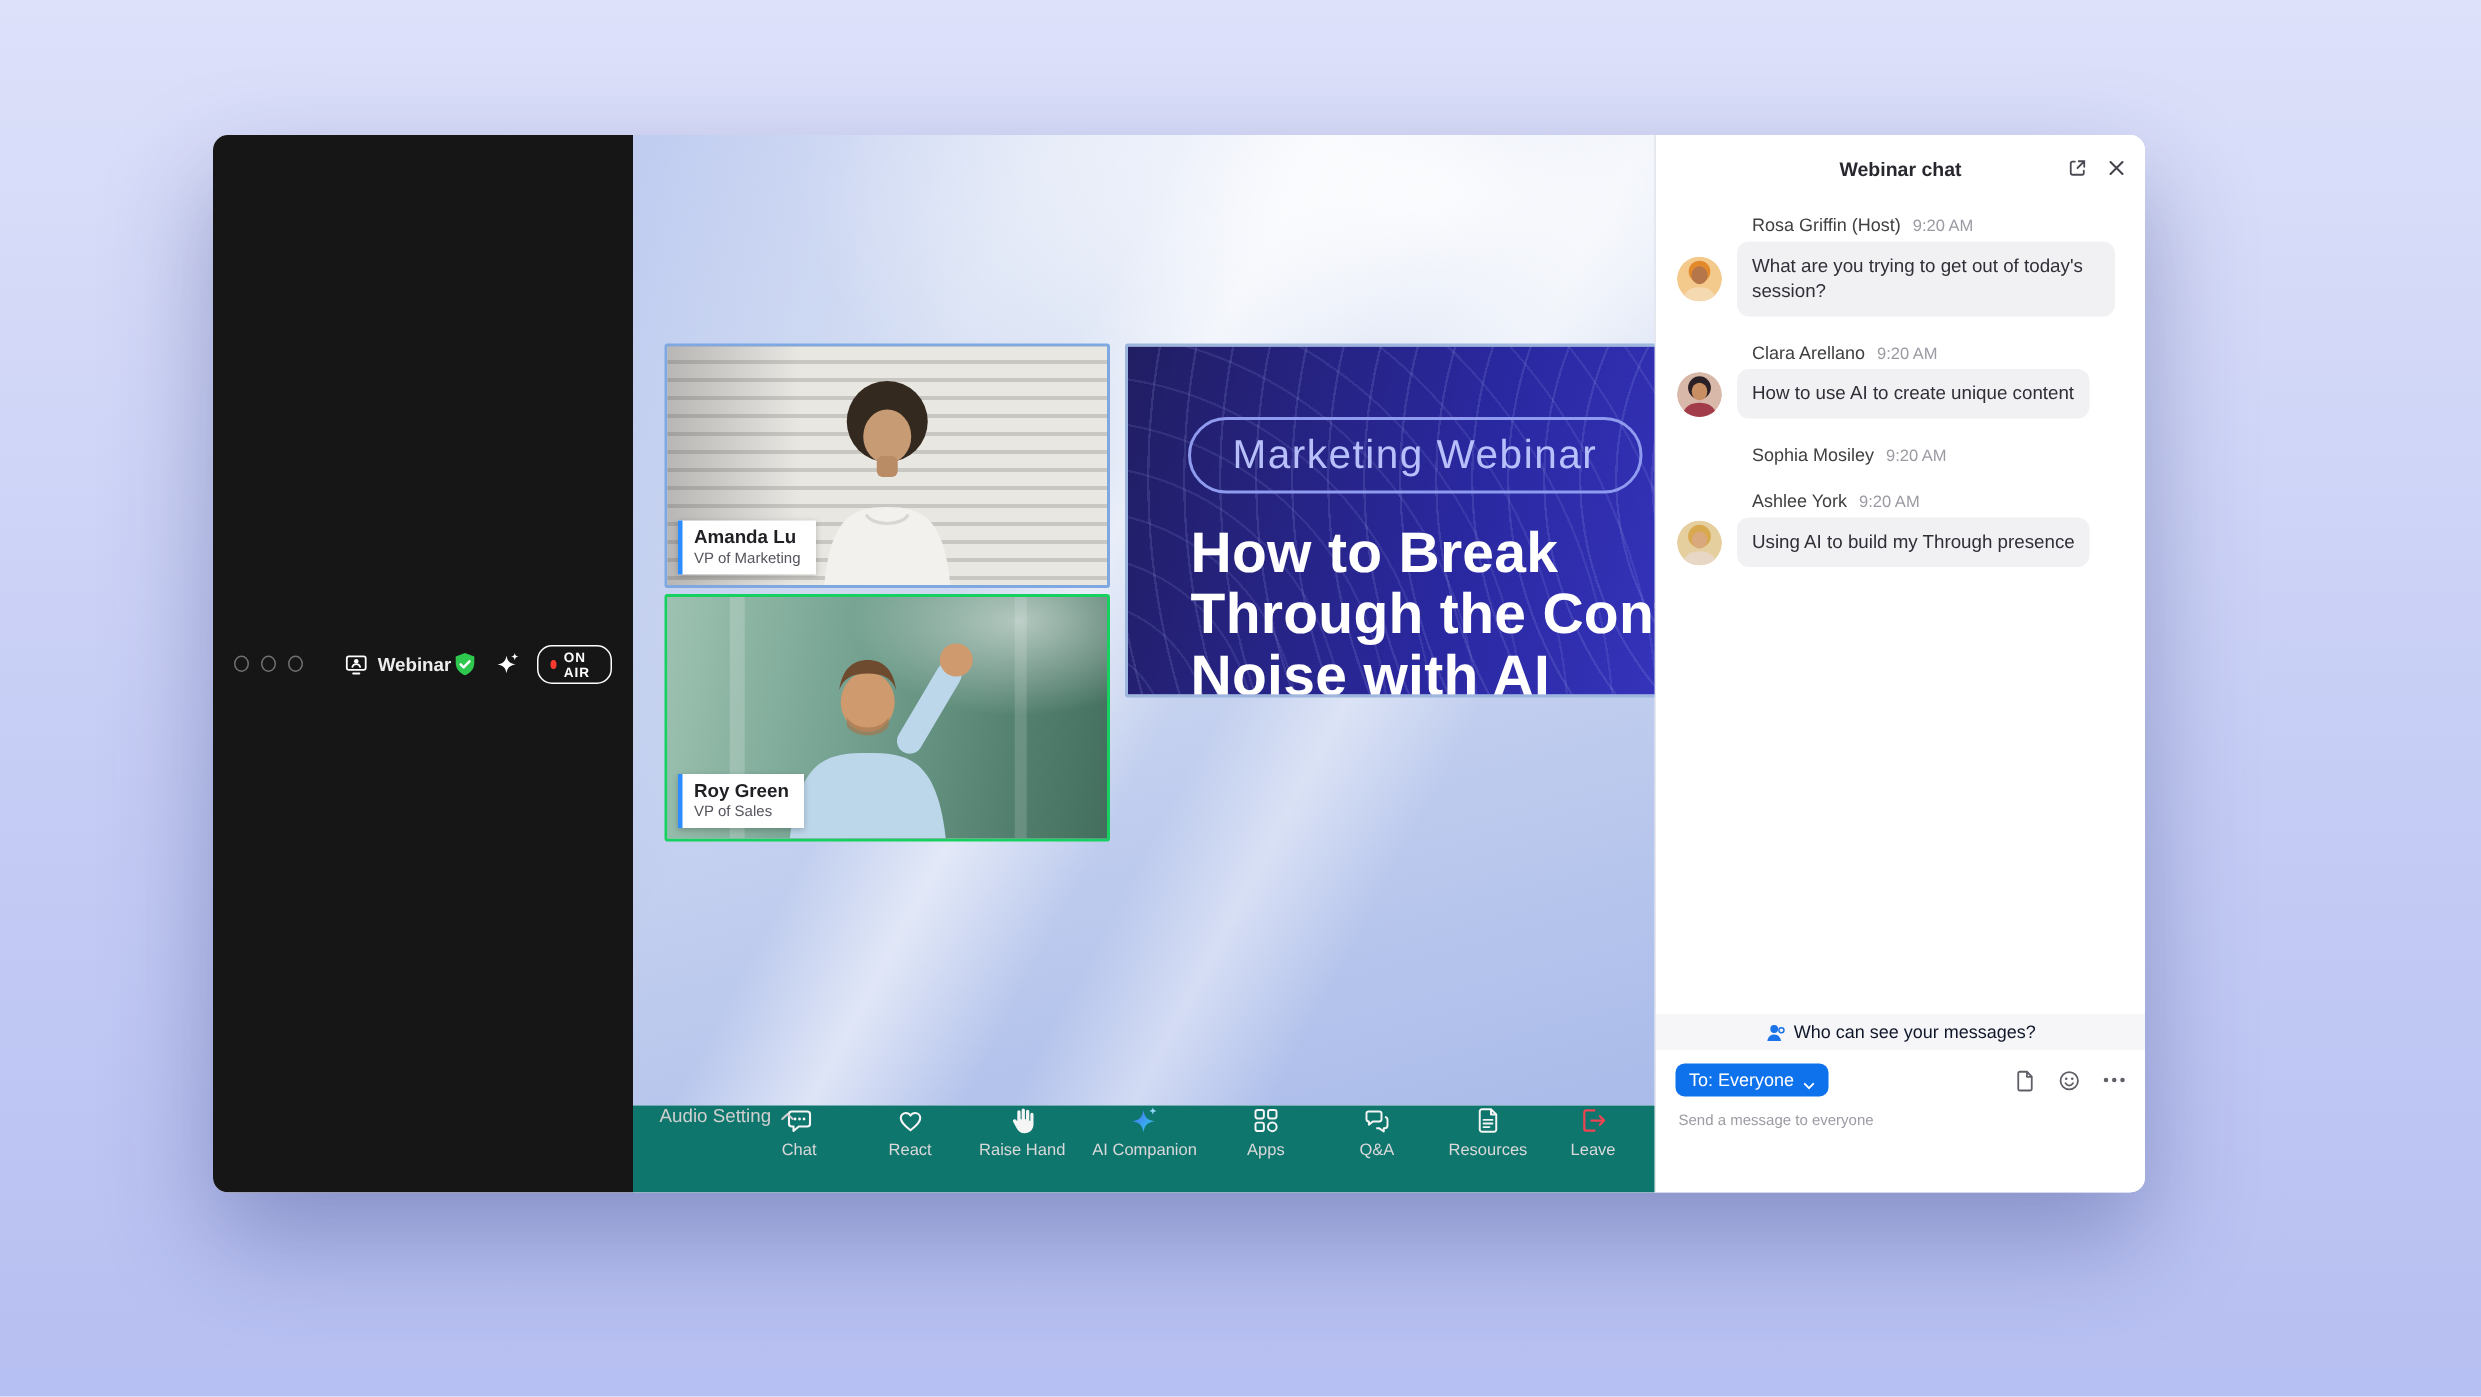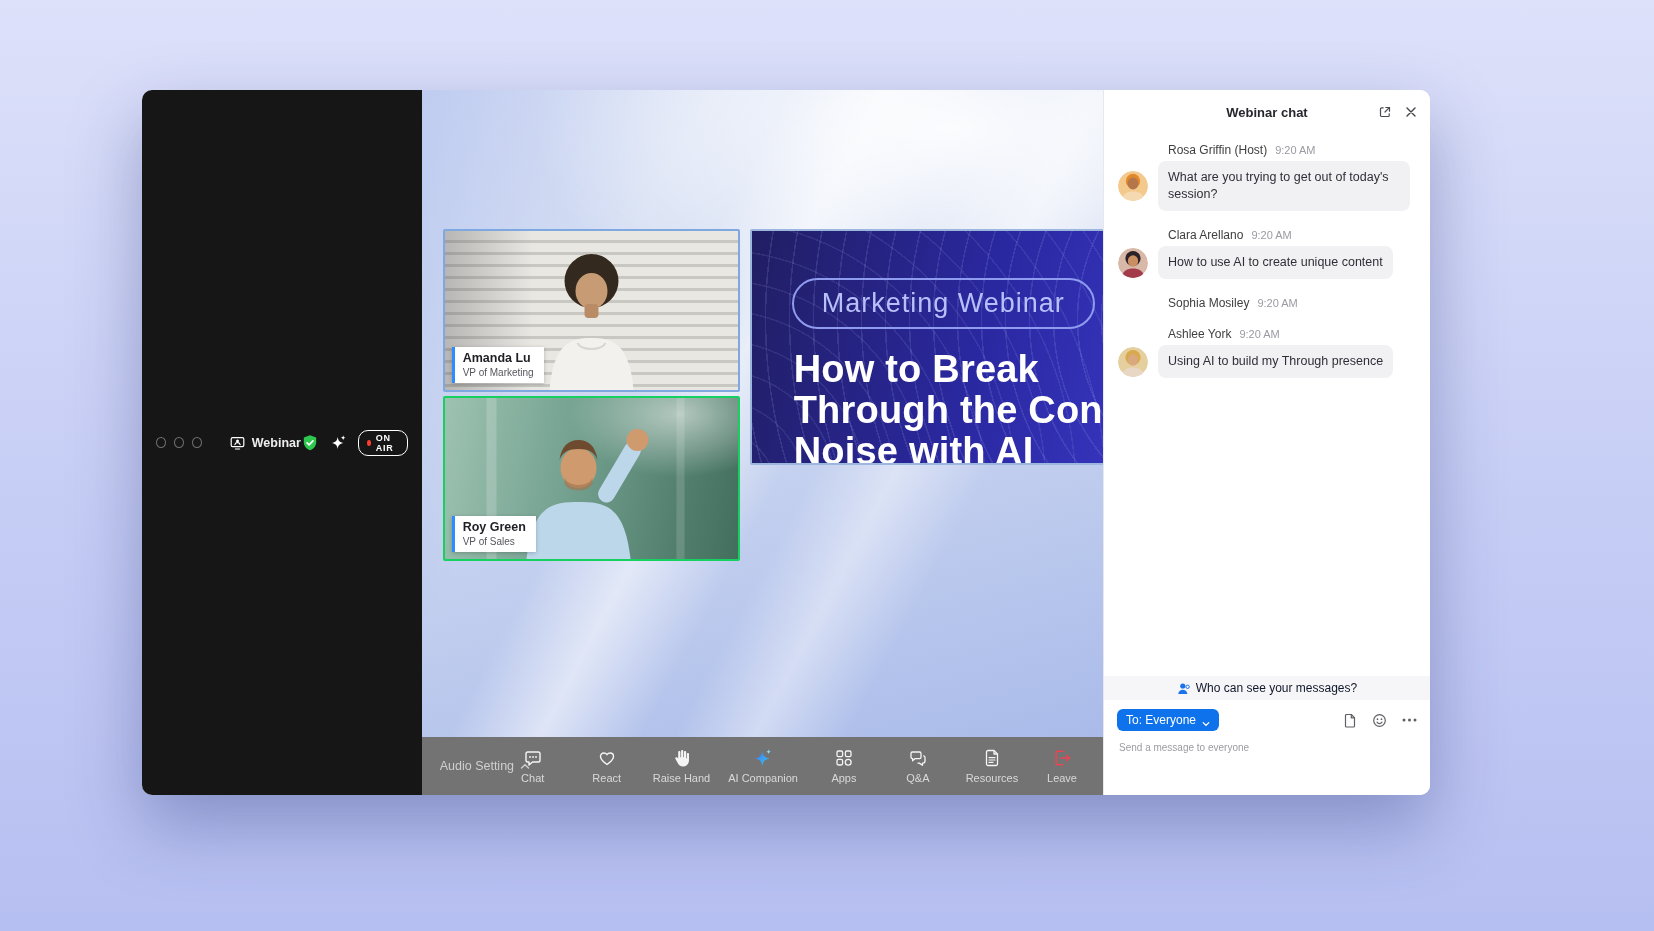--- a/index.html
+++ b/index.html
@@ -60,21 +60,21 @@
       radial-gradient(240px 240px at 84% 38%, rgba(160,168,250,.35), rgba(160,168,250,0) 70%),
       repeating-radial-gradient(circle at 84% 38%, rgba(190,198,255,.13) 0 1.5px, rgba(190,198,255,0) 1.5px 24px),
       repeating-radial-gradient(circle at -6% 112%, rgba(190,198,255,.10) 0 1.5px, rgba(190,198,255,0) 1.5px 30px),
       linear-gradient(105deg,#211e63 0%,#2a28a0 38%,#3736c0 66%,#4b4fd6 100%);
   }
   .slide-badge{position:absolute;left:40px;top:47px;border:2px solid #8f9bef;color:#b7c0fa;font-size:27px;letter-spacing:1px;padding:8px 28px;border-radius:34px;font-weight:400;white-space:nowrap}
   .slide-heading{position:absolute;left:42px;top:118px;color:#fff;font-size:38px;font-weight:700;line-height:41px;letter-spacing:.2px}
   .star{position:absolute;filter:drop-shadow(0 6px 14px rgba(20,18,90,.45))}
   .ring{position:absolute;border:1px solid rgba(210,215,255,.18);border-radius:50%}
   
-  .toolbar{flex:0 0 58px;background:#737373;position:relative;display:flex;align-items:center}
+  .toolbar{flex:0 0 58px;background:#0f766e;position:relative;display:flex;align-items:flex-start}
   .audio{position:absolute;left:18px;display:flex;align-items:center;gap:6px;color:#cfcfcf;font-size:12.5px;cursor:pointer}
   .tools{margin:0 auto;display:flex;gap:18px;align-items:flex-start}
   .tool{display:flex;flex-direction:column;align-items:center;gap:4px;min-width:56px;cursor:pointer}
   .tool .tlabel{font-size:11px;color:#d9d9d9;white-space:nowrap}
   .tool-leave{position:absolute;right:26px;display:flex;flex-direction:column;align-items:center;gap:4px;cursor:pointer}
   .tool-leave .tlabel{font-size:11px;color:#d9d9d9}
   
   .chat{flex:0 0 327px;background:#fff;display:flex;flex-direction:column;border-left:1px solid #e7e7ec}
   .chat-header{flex:0 0 44px;display:flex;align-items:center;justify-content:center;position:relative}
   .chat-title{font-size:13px;font-weight:700;color:#27272e}

